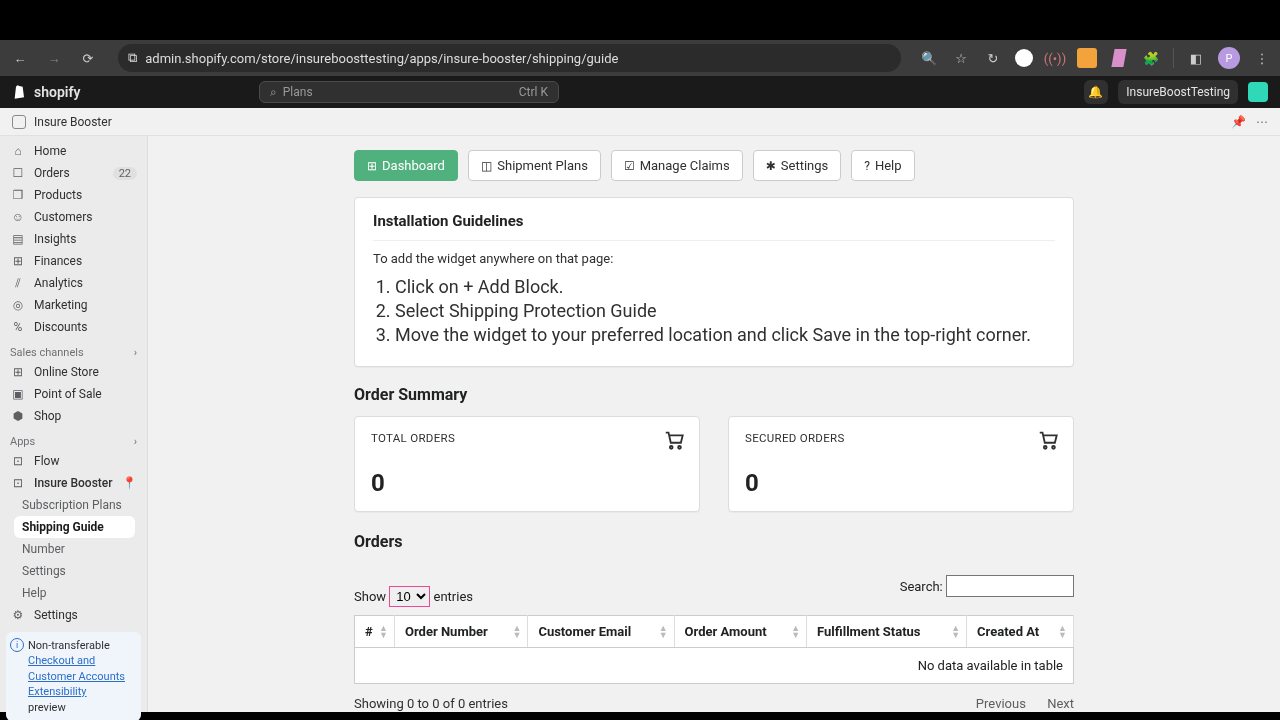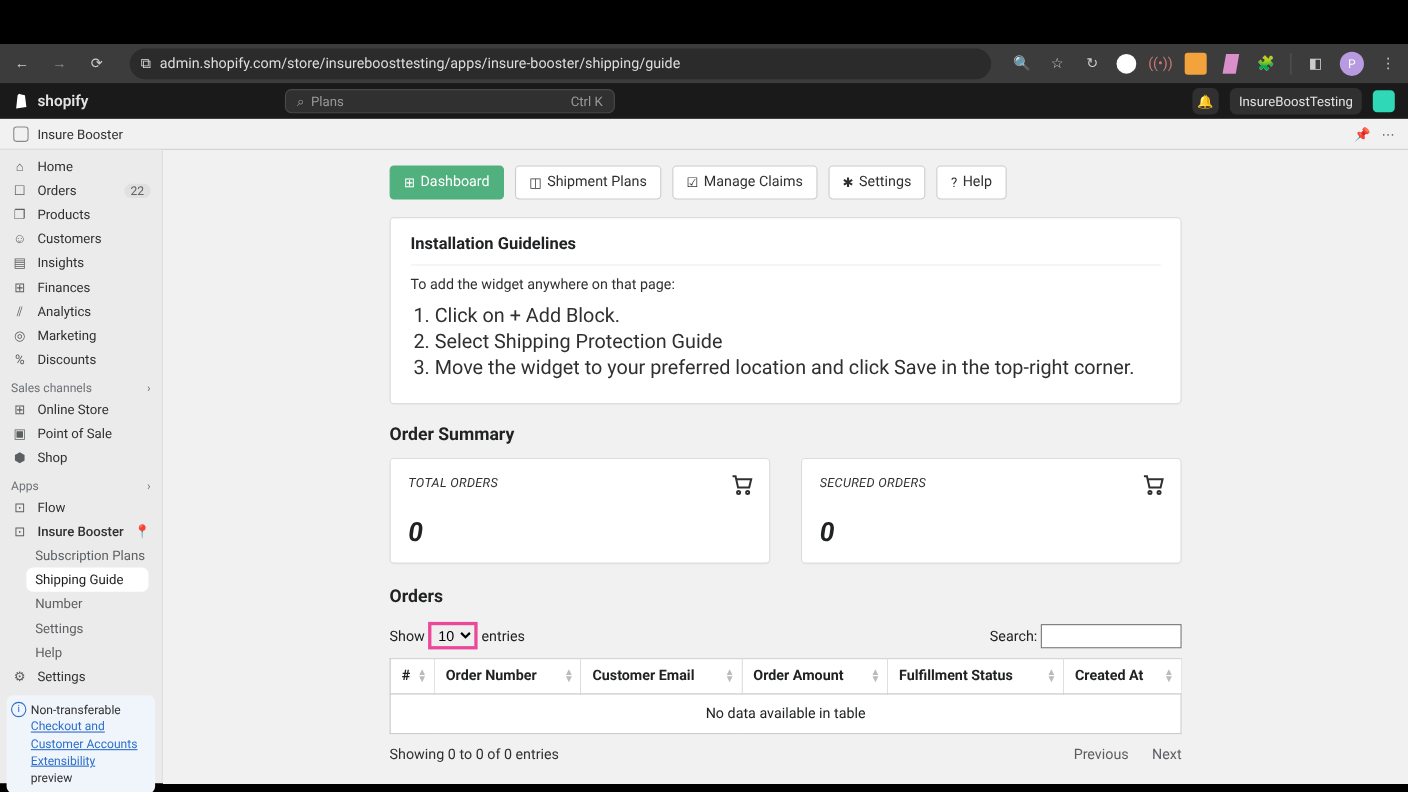--- a/index.html
+++ b/index.html
@@ -31,23 +31,23 @@
   .store-chip { height:24px; padding:0 8px; background:#303030; border-radius:6px; display:flex; align-items:center; font-size:12px; gap:6px;}
   .store-sq { width:20px; height:20px; background:#2fd9b8; border-radius:4px; }
 
   
   .app { display:flex; height:calc(720px - 40px - 36px - 32px - 36px); background:#f1f1f1; }
   .sidebar { width:148px; background:#ebebeb; border-right:1px solid #ddd; display:flex; flex-direction:column; padding-top:4px; font-size:12px; color:#303030; position:relative;}
   .side-item { display:flex; align-items:center; gap:8px; padding:4px 10px; cursor:pointer; }
   .side-item .ic { width:16px; text-align:center; color:#5c5f62; }
   .side-badge { margin-left:auto; background:#e0e0e0; border-radius:8px; padding:0 6px; font-size:11px; color:#616161;text-align:center;}
   .side-group-label { padding:8px 10px 2px; color:#6d7175; font-size:11px; display:flex; justify-content:space-between; align-items:center;}
-  .side-sub { padding-left:32px; }
+  .side-sub { padding-left:22px; }
   .side-sub-item { padding:4px 0; color:#5c5f62; cursor:pointer;}
-  .side-sub-item.active { background:#fff; border-radius:6px; margin-left:-8px; padding-left:8px; font-weight:400; color:#1a1a1a; width:calc(100% - 4px);}
+  .side-sub-item.active { background:#fff; border-radius:6px; margin-left:-8px; padding-left:8px; font-weight:700; color:#1a1a1a; width:calc(100% - 4px);}
   .side-bottom { margin-top:auto; }
   .notice-box { margin:6px; padding:6px 6px 6px 22px; background:#f0f5fb; border-radius:6px; font-size:11px; color:#2c6ecb; position:relative; line-height:1.4;}
   .notice-box .info { position:absolute; left:4px; top:6px; width:14px; height:14px; border:1.5px solid #2c6ecb; border-radius:50%; font-size:9px; display:flex; align-items:center; justify-content:center; color:#2c6ecb;}
   .notice-box a { color:#2c6ecb; text-decoration:underline; }
 
   
   .app-header { height:28px; background:#f1f1f1; border-bottom:1px solid #e1e1e1; display:flex; align-items:center; padding:0 12px; gap:8px; font-size:12px; color:#303030;}
   .app-header .plug { width:14px; height:14px; border:1.5px solid #8a8a8a; border-radius:3px; }
   .app-header-right { margin-left:auto; display:flex; gap:10px; color:#6d7175; align-items:center; }
 
@@ -63,37 +63,37 @@
   .panel { background:#fff; border:1px solid #dcdcdc; border-radius:4px; padding:14px 18px 18px; margin-bottom:18px; box-shadow:0 1px 0 rgba(0,0,0,0.03);}
   .panel h3 { font-size:15px; font-weight:700; margin-bottom:10px; border-bottom:1px solid #eee; padding-bottom:10px;}
   .panel p { font-size:13px; color:#303030; margin-bottom:10px;}
   .panel ol { margin-left:22px; font-size:18px; color:#303030; }
   .panel ol li { margin-bottom:3px; }
 
   .section-head { margin-bottom:12px; }
   .section-head h3 { font-size:16px; font-weight:700; }
   .section-head .sub { font-size:11px; color:#6d7175; }
 
-  .card-row { display:flex; gap:28px; margin-bottom:20px;font-style:italic;}
+  .card-row { display:flex; gap:28px; margin-bottom:20px;}
   .stat-card { flex:1; background:#fff; border:1px solid #dcdcdc; border-radius:4px; padding:14px 16px; box-shadow:0 1px 0 rgba(0,0,0,0.03); position:relative;}
   .stat-card .label { font-size:11.5px; color:#303030; letter-spacing:0.3px; }
   .stat-card .value { font-size:24px; font-weight:700; margin-top:24px; }
   .stat-card .cart { position:absolute; right:14px; top:12px; color:#303030; }
 
   .orders-title { font-size:16px; font-weight:700; margin-bottom:14px; }
 
   .table-controls { display:flex; justify-content:space-between; align-items:center; font-size:13px; margin-bottom:8px;}
-  .table-controls select { border:3px solid #ec4899; padding:1px 2px; font-size:13px;}
+  .table-controls select { border:1px solid #ec4899; padding:1px 2px; font-size:13px;margin-top:21px;}
   .table-controls input { border:1px solid #767676; height:22px; width:128px; }
 
   table.orders { width:100%; border-collapse:collapse; font-size:13px;}
   table.orders th { background:#fff; border-top:1px solid #ccc; border-bottom:1px solid #ccc; border-right:1px solid #ddd; padding:8px 10px; text-align:left; font-weight:700; position:relative;}
   table.orders th:first-child { border-left:1px solid #ccc;}
   table.orders th .sort { position:absolute; right:6px; top:50%; transform:translateY(-50%); color:#bbb; font-size:9px; line-height:7px;}
-  table.orders td.empty { text-align:center; padding:10px; border:1px solid #ccc; border-top:none; background:#fff;}
+  table.orders td.empty { text-align:right; padding:10px; border:1px solid #ccc; border-top:none; background:#fff;}
 
   .table-footer { display:flex; justify-content:space-between; align-items:center; margin-top:12px; font-size:13px; color:#303030;}
   .pager span { margin-left:18px; cursor:pointer; color:#5c5f62;}
 
   .bottom-black { height:36px; background:#000; }
 </style>
 </head>
 <body>
 
 <div class="viewport">

